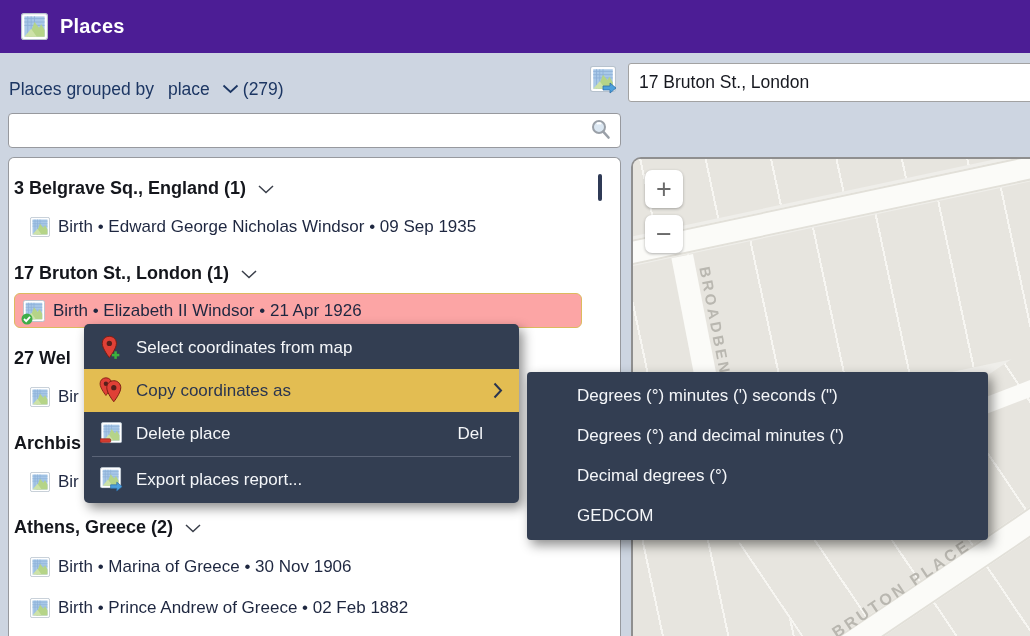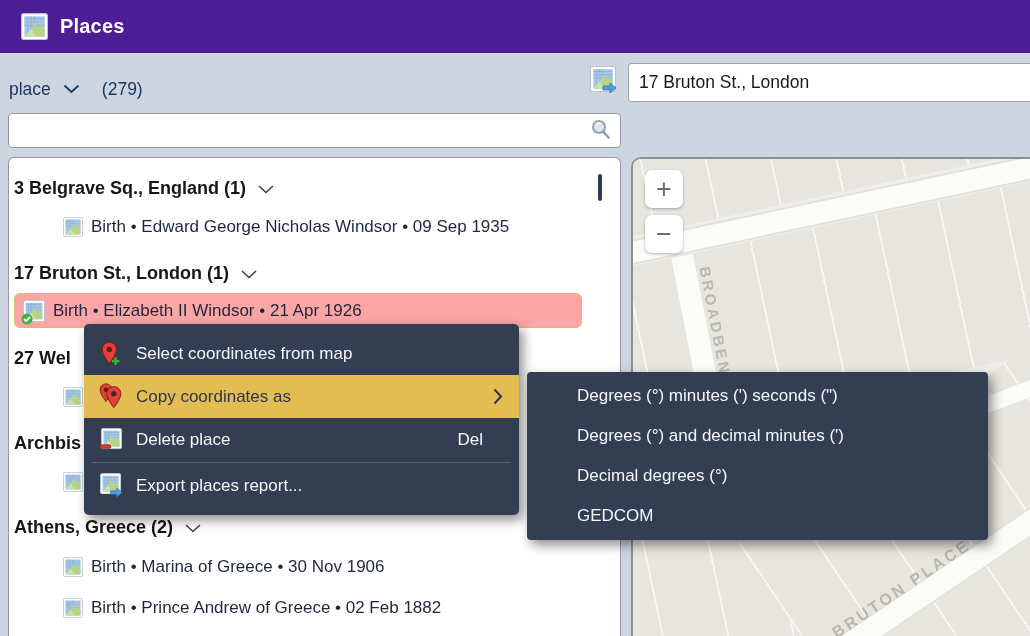--- a/index.html
+++ b/index.html
@@ -12,21 +12,21 @@
             display:flex;align-items:center;z-index:5;}
   .titlebar .app-icon{margin-left:21px;width:27px;height:27px;flex:0 0 auto;}
   .titlebar .title{color:#ffffff;font-size:20px;font-weight:700;margin-left:12px;letter-spacing:.2px;}
 
   
   .groupedby{position:absolute;left:9px;top:77px;height:24px;display:flex;align-items:center;
              color:#1c3663;font-size:17.5px;z-index:5;}
   .groupedby .gb-label{margin-right:14px;}
   .gb-drop{display:flex;align-items:center;cursor:default;}
   .gb-drop .gb-value{margin-right:12px;}
-  .gb-count{margin-left:22px;}
+  .gb-count{margin-left:4px;}
   .chev{display:inline-block;}
 
   .geo-btn{position:absolute;left:590px;top:66px;width:28px;height:30px;z-index:5;}
 
   .place-input{position:absolute;left:628px;top:63px;width:406px;height:39px;background:#fff;
                border:1.5px solid #a2a2a2;border-radius:3px;font-family:"Liberation Sans",sans-serif;
                font-size:17.5px;color:#16181f;padding:0 10px;z-index:5;outline:none;}
 
   .search-wrap{position:absolute;left:8px;top:113px;width:613px;height:35px;z-index:5;}
   .search-input{width:100%;height:100%;background:#fff;border:1.5px solid #97999e;border-radius:4px;
@@ -36,32 +36,32 @@
 
   
   .list-panel{position:absolute;left:8px;top:157px;width:613px;height:480px;background:#ffffff;
               border:1.5px solid #97999e;border-bottom:none;border-radius:6px 6px 0 0;z-index:1;}
   .scroll-thumb{position:absolute;left:598px;top:174px;width:4px;height:27px;background:#2f3a56;
                 border-radius:2px;z-index:4;}
 
   .grp{position:absolute;left:14px;height:24px;display:flex;align-items:center;
        font-size:18px;font-weight:700;color:#14161c;z-index:2;white-space:nowrap;}
   .grp .chev{margin-left:12px;margin-top:3px;}
-  .itm{position:absolute;left:30px;height:24px;display:flex;align-items:center;z-index:2;white-space:nowrap;margin-left:33px;}
+  .itm{position:absolute;left:30px;height:24px;display:flex;align-items:center;z-index:2;white-space:nowrap;}
   .itm .thumb{width:20px;height:20px;margin-right:8px;flex:0 0 auto;}
   .itm .itm-text{font-size:17px;color:#1e2740;}
 
   .sel-row{position:absolute;left:14px;top:293px;width:568px;height:35px;background:#fca5a5;
            border:1.5px solid #dcba5e;border-radius:6px;display:flex;align-items:center;z-index:2;}
   .sel-row .thumbwrap{position:relative;width:22px;height:22px;margin-left:8px;margin-right:8px;flex:0 0 auto;}
   .sel-row .itm-text{font-size:17px;color:#1e2740;white-space:nowrap;}
 
   
   .cmenu{position:absolute;left:84px;top:324px;width:435px;background:#333e52;border-radius:5px;
-         padding:8px 0;z-index:30;box-shadow:4px 5px 12px rgba(0,0,0,.45);}
+         padding:2px 0;z-index:30;box-shadow:4px 5px 12px rgba(0,0,0,.45);}
   .cmenu .row{height:43px;display:flex;align-items:center;padding:0 14px 0 12px;color:#f4f6f9;
               font-size:17px;white-space:nowrap;}
   .cmenu .row .mi{width:30px;display:flex;justify-content:center;flex:0 0 auto;}
   .cmenu .row .mlabel{margin-left:10px;}
   .cmenu .row.hl{background:#e3bd52;color:#2a3550;}
   .cmenu .row .spacer{flex:1;}
   .cmenu .row .shortcut{margin-right:22px;}
   .cmenu .sep{height:1px;background:#5b6477;margin:1px 8px;}
 
   
@@ -109,20 +109,21 @@
 <div class="app">
 
   <div class="titlebar">
     <svg class="app-icon" viewBox="0 0 24 24">
         <use href="#sym-thumb"></use>
       </svg>
     <div class="title">Places</div>
   </div>
 
   <div class="groupedby">
+    <span class="gb-label">Places grouped by</span>
     <span class="gb-drop">
       <span class="gb-value">place</span>
       <svg class="chev" width="17" height="10" viewBox="0 0 17 10">
         <polyline points="1.5,1.5 8.5,8 15.5,1.5" fill="none" stroke="#1c3663" stroke-width="1.8"></polyline>
       </svg>
     </span>
     <span class="gb-count">(279)</span>
   </div>
 
   <svg class="geo-btn" viewBox="0 0 28 30">

